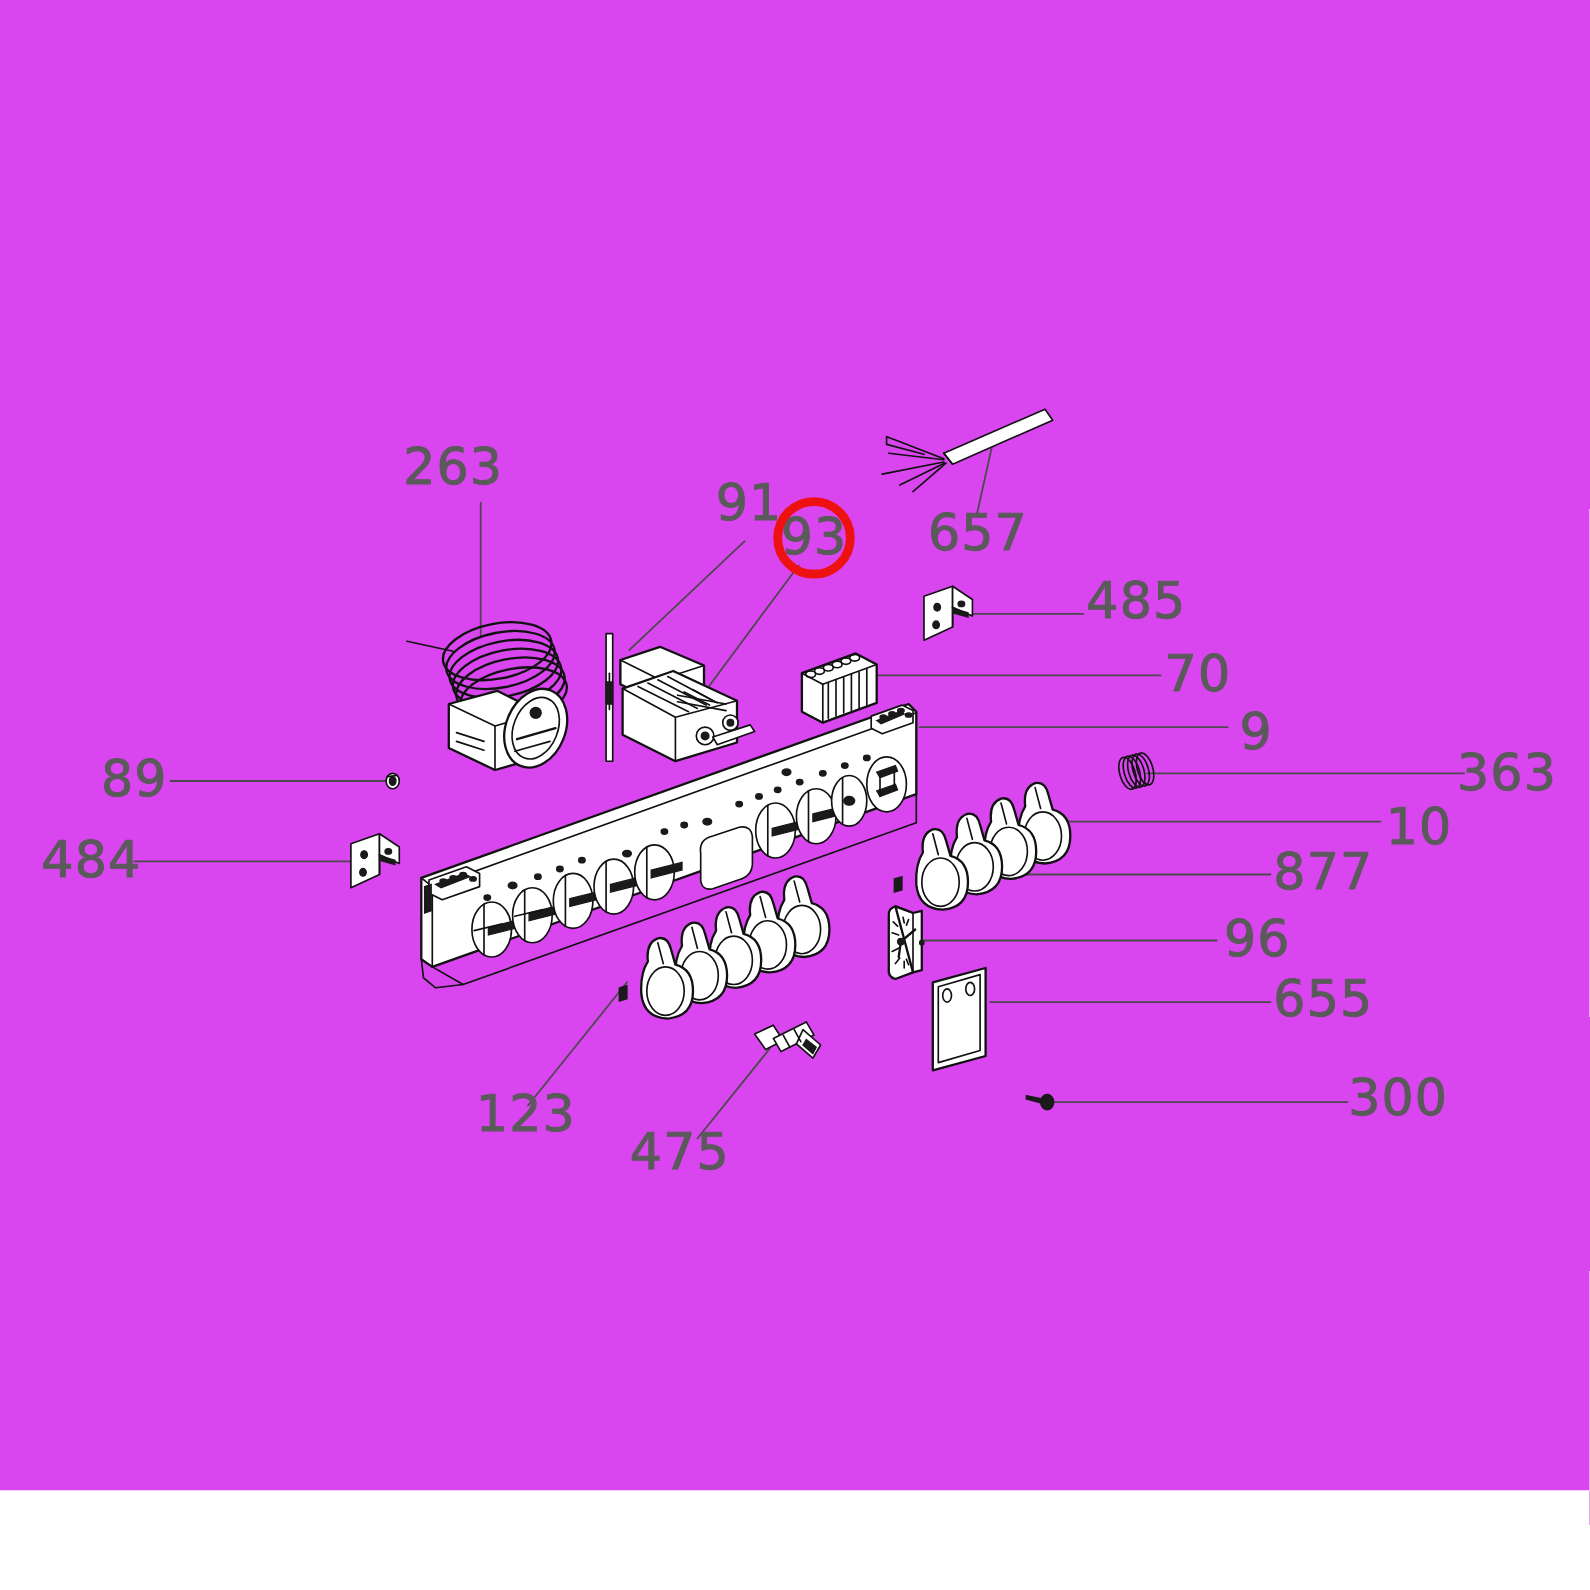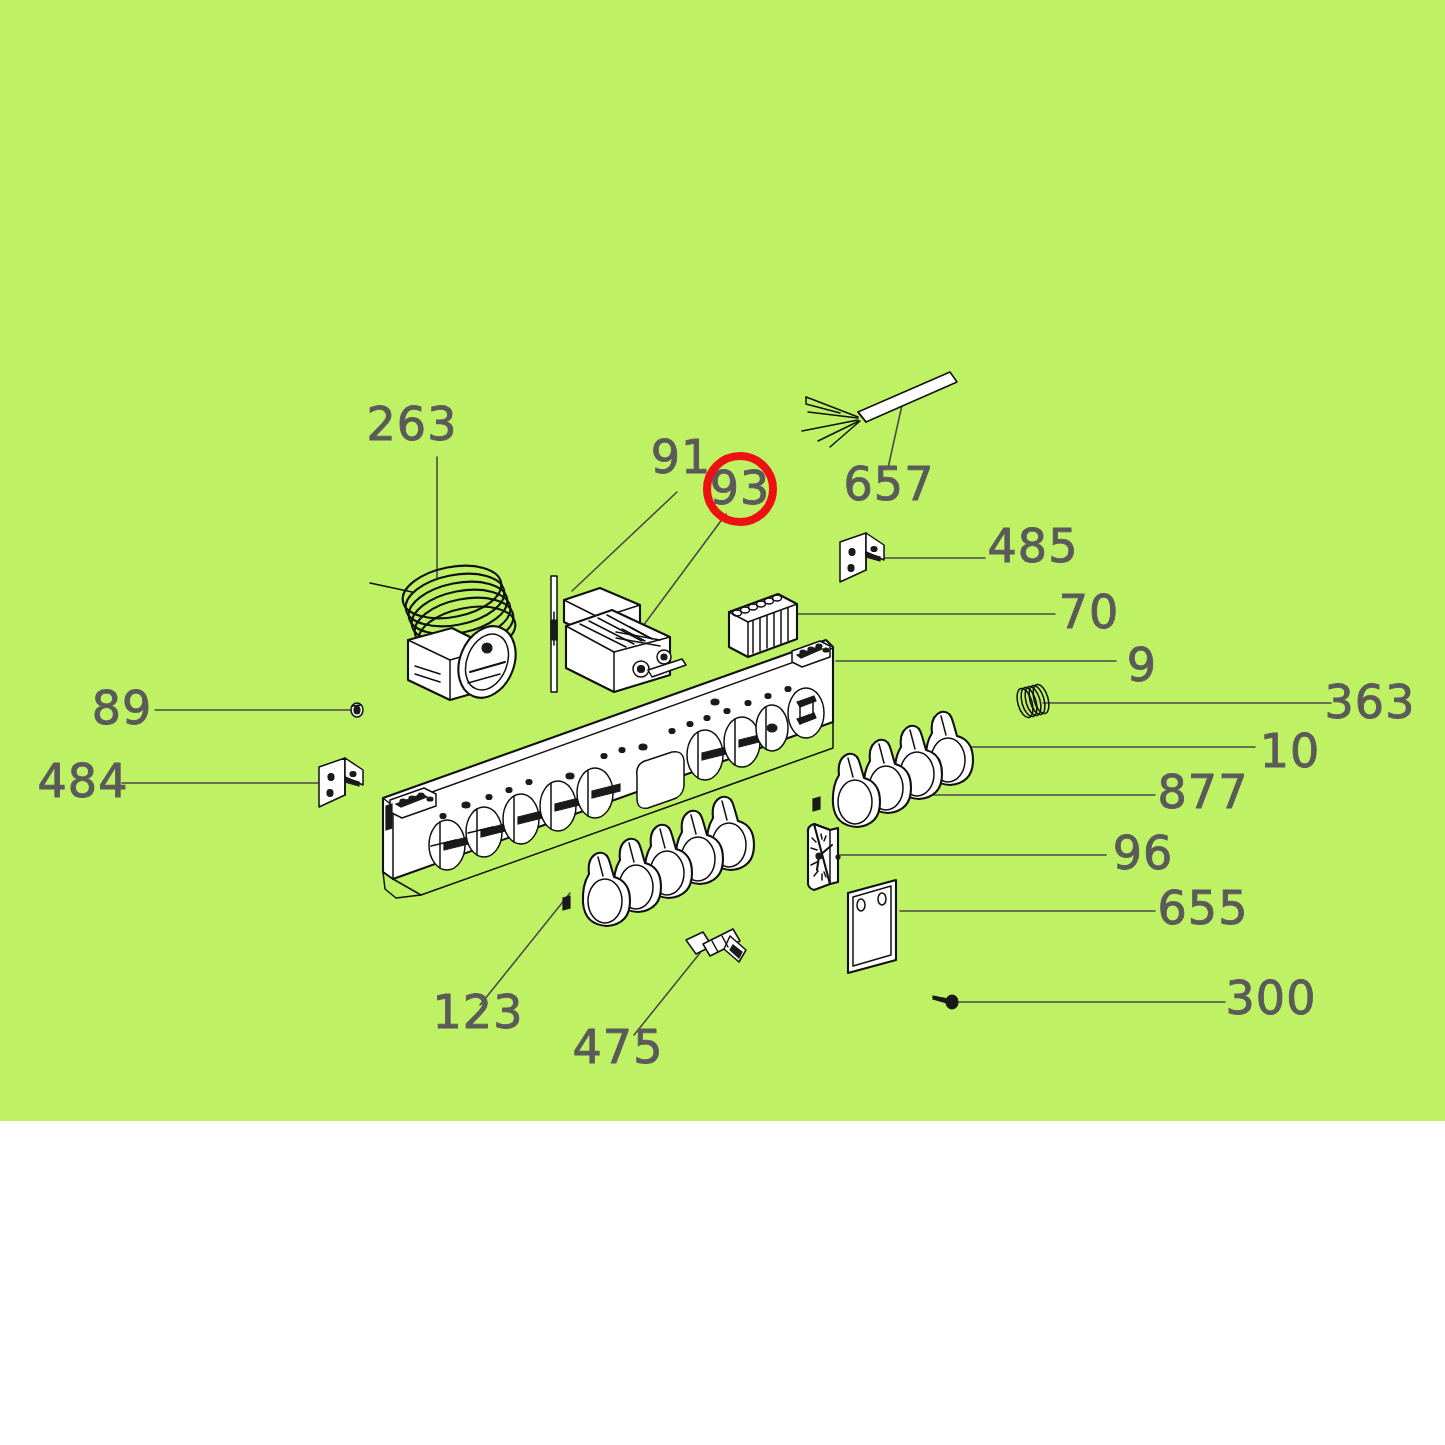--- a/index.html
+++ b/index.html
@@ -7,22 +7,22 @@
     margin: 0;
     padding: 0;
     background: #ffffff;
   }
   body {
     font-family: "DejaVu Sans", sans-serif;
   }
   #stage {
     position: relative;
     width: 1445px;
-    height: 1121px;
-    background: #bef264;
+    height: 1355px;
+    background: #d946ef;
     overflow: hidden;
     text-decoration: underline;
   }
   #diagram {
     position: absolute;
     left: 0;
     top: 0;
     width: 1445px;
     height: 1445px;
   }

